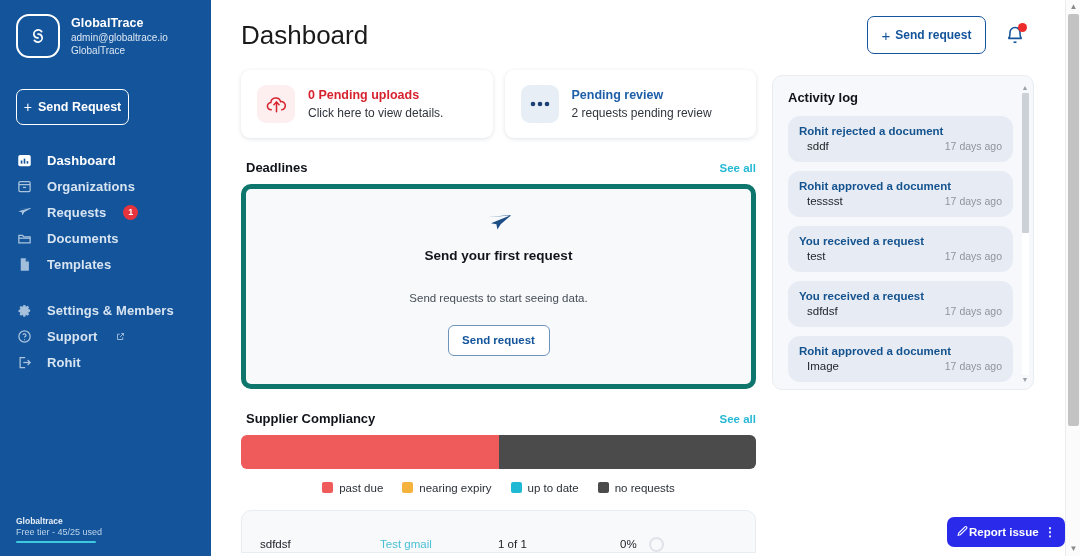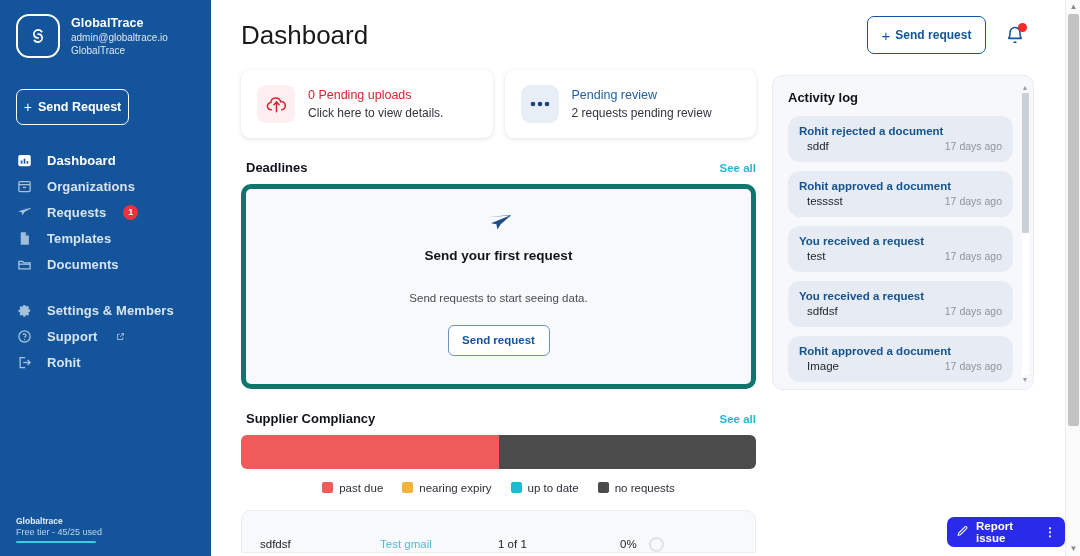--- a/index.html
+++ b/index.html
@@ -100,21 +100,21 @@
   .stat-row { display: flex; gap: 12px; }
   .stat-card {
     flex: 1; height: 68px; background: #ffffff;
     border-radius: 9px; box-shadow: 0 1px 4px rgba(16,40,80,.13);
     display: flex; align-items: center; gap: 13px; padding: 0 16px;
     cursor: pointer;
   }
   .stat-ico { width: 38px; height: 38px; border-radius: 9px; display: flex; align-items: center; justify-content: center; flex: 0 0 38px; }
   .stat-ico.red { background: #fdeff0; }
   .stat-ico.blue { background: #e8eef5; }
-  .stat-title { font-size: 12.5px; font-weight: normal; line-height: 1.5; }
+  .stat-title { font-size: 12.5px; font-weight: bold; line-height: 1.5; }
   .stat-title.red { color: #d7232f; }
   .stat-title.blue { color: #1e5fa8; }
   .stat-sub { font-size: 12px; color: #30353c; line-height: 1.45; }
 
   
   .sec-head {
     display: flex; align-items: baseline; justify-content: space-between;
     margin: 22px 0 9px 5px; padding-right: 0;
   }
   .sec-title { font-size: 13px; font-weight: bold; color: #10131a; }
@@ -180,21 +180,21 @@
     position: absolute; right: 4px; top: 8px; width: 8px; height: 300px;
   }
   .act-track { position: absolute; top: 9px; bottom: 9px; left: 1px; width: 7px; background: #ffffff; }
   .act-thumb { position: absolute; top: 9px; left: 1px; width: 7px; height: 140px; background: #ccd1d8; border-radius: 1px; }
   .act-arrow { position: absolute; left: 0; width: 8px; height: 8px; color: #9aa0a8; font-size: 7px; text-align: center; line-height: 8px; }
 
   
   .report-btn {
     position: absolute; right: 15px; bottom: 9px;
     width: 118px; height: 30px; background: #2a2aea; border-radius: 7px;
-    display: flex; align-items: center; gap: 7px; padding: 0 9px;
+    display: flex; align-items: center; padding: 0 9px;
     color: #ffffff; font-size: 11.5px; font-weight: bold; cursor: pointer;
     z-index: 20;
   }
   .report-dots { margin-left: auto; font-size: 12px; letter-spacing: 0; }
 
   
   .browser-sb {
     position: absolute; right: 0; top: 0; width: 15px; height: 556px;
     background: #fbfbfb; border-left: 1px solid #ececec; z-index: 30;
   }
@@ -259,36 +259,36 @@
               <path d="M2 6l19 0-19 5 5 1 1 5 3-5 10-6"></path>
               <path d="M2.5 6.5 21 6 3 11.2l4.2.9.8 4.4 2.6-4.4L21 6.2z"></path>
             </svg>
         </span>
         <span class="nav-label">Requests</span>
         <span class="nav-badge">1</span>
       </div>
 
       <div class="nav-item">
         <span class="nav-icon">
+          <svg width="15" height="15" viewBox="0 0 24 24" fill="none" stroke="#aac4de" stroke-width="2">
+              <path d="M3 7h6l2 2.5h10V19H3z"></path>
+              <line x1="3" y1="11.5" x2="21" y2="11.5"></line>
+            </svg>
+        </span>
+        <span class="nav-label">Documents</span>
+      </div>
+
+      <div class="nav-item">
+        <span class="nav-icon">
           <svg width="15" height="15" viewBox="0 0 24 24" fill="#aac4de">
               <path d="M6 2h8l5 5v15H6z" opacity=".95"></path>
               <path d="M14 2v5h5" fill="#14549b"></path>
             </svg>
         </span>
         <span class="nav-label">Templates</span>
-      </div>
-
-      <div class="nav-item">
-        <span class="nav-icon">
-          <svg width="15" height="15" viewBox="0 0 24 24" fill="none" stroke="#aac4de" stroke-width="2">
-              <path d="M3 7h6l2 2.5h10V19H3z"></path>
-              <line x1="3" y1="11.5" x2="21" y2="11.5"></line>
-            </svg>
-        </span>
-        <span class="nav-label">Documents</span>
       </div>
 
       <div class="nav-spacer"></div>
 
       <div class="nav-item">
         <span class="nav-icon">
           <svg width="15" height="15" viewBox="0 0 24 24" fill="#aac4de">
               <path d="M12 8.2a3.8 3.8 0 1 0 0 7.6 3.8 3.8 0 0 0 0-7.6zm0 5.9a2.1 2.1 0 1 1 0-4.2 2.1 2.1 0 0 1 0 4.2z"></path>
               <path d="M21 13.6v-3.2l-2.3-.4-.6-1.5 1.3-1.9-2.3-2.3-1.9 1.3-1.5-.6L13.3 3h-3.2l-.4 2.3-1.5.6-1.9-1.3L4 6.9l1.3 1.9-.6 1.5L2.4 11v3.2l2.3.4.6 1.5L4 18l2.3 2.3 1.9-1.3 1.5.6.4 2.3h3.2l.4-2.3 1.5-.6 1.9 1.3 2.3-2.3-1.3-1.9.6-1.5z" opacity=".96"></path>
             </svg>

